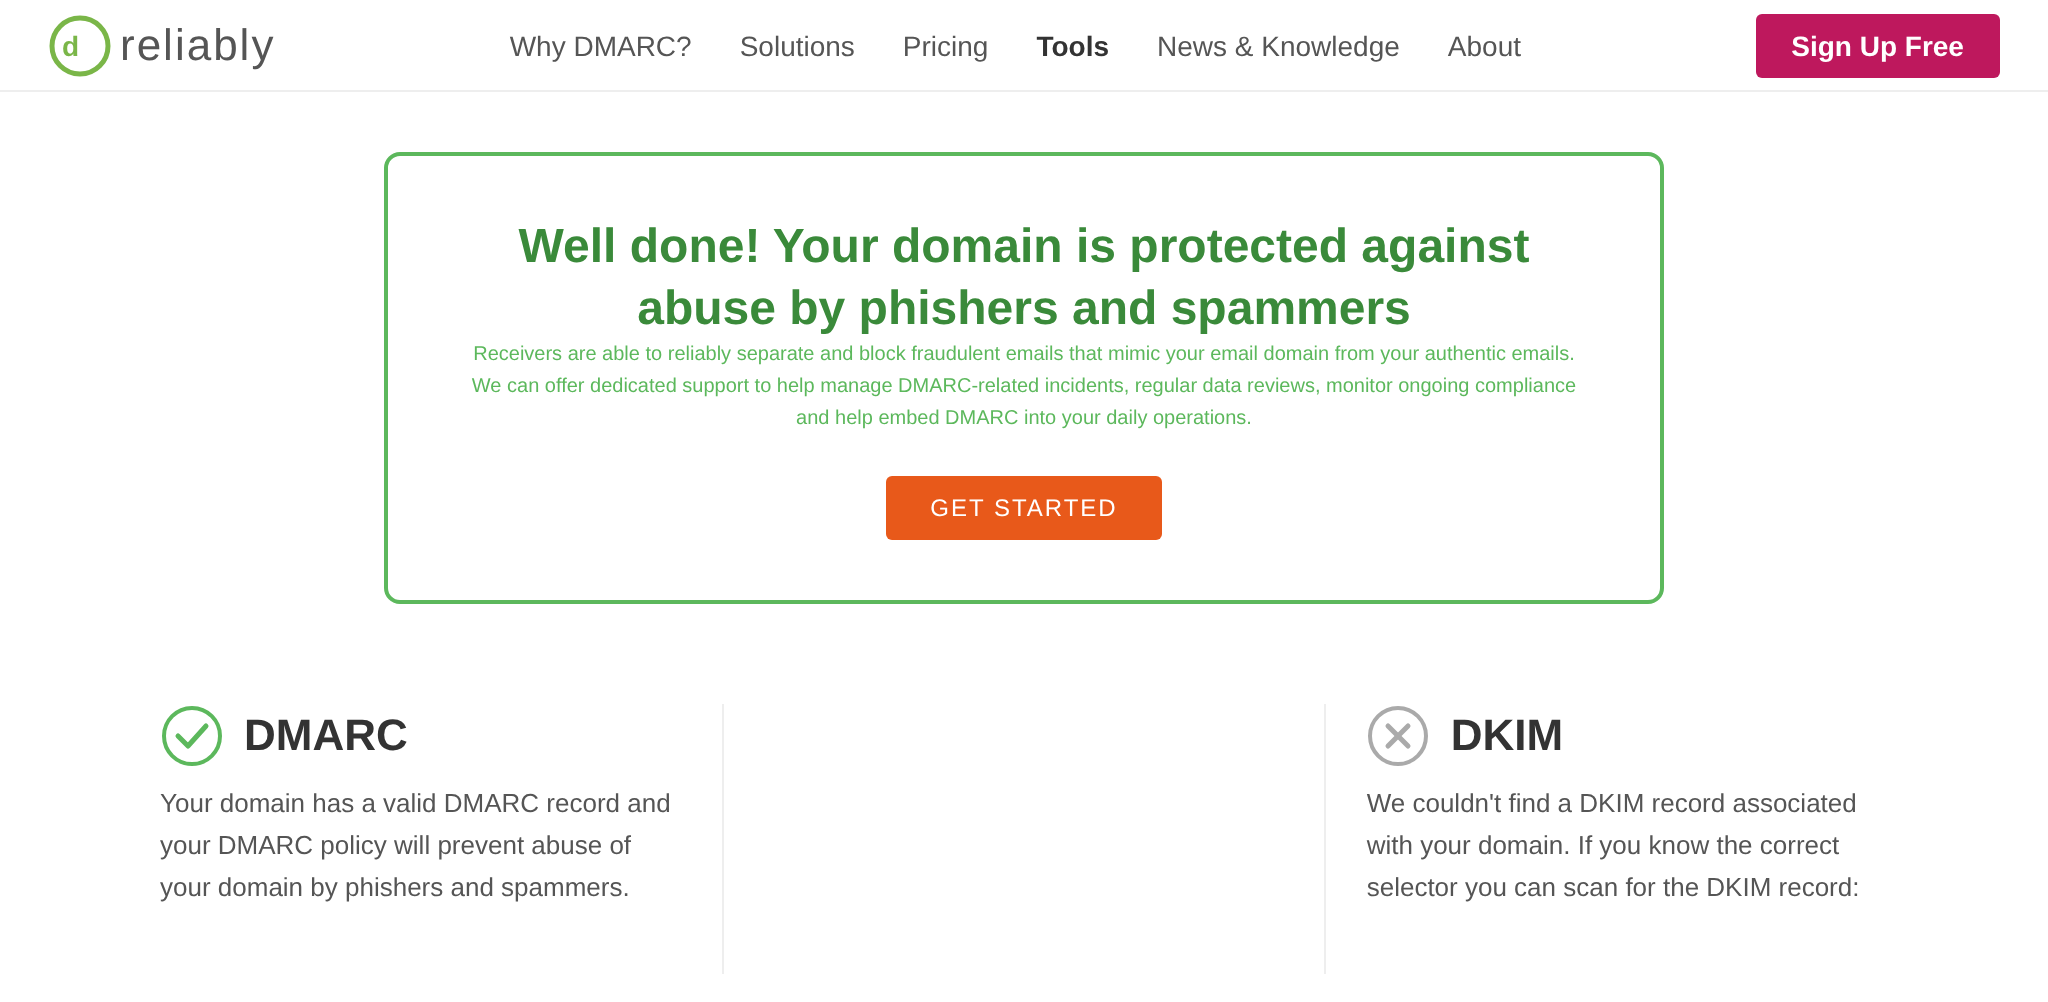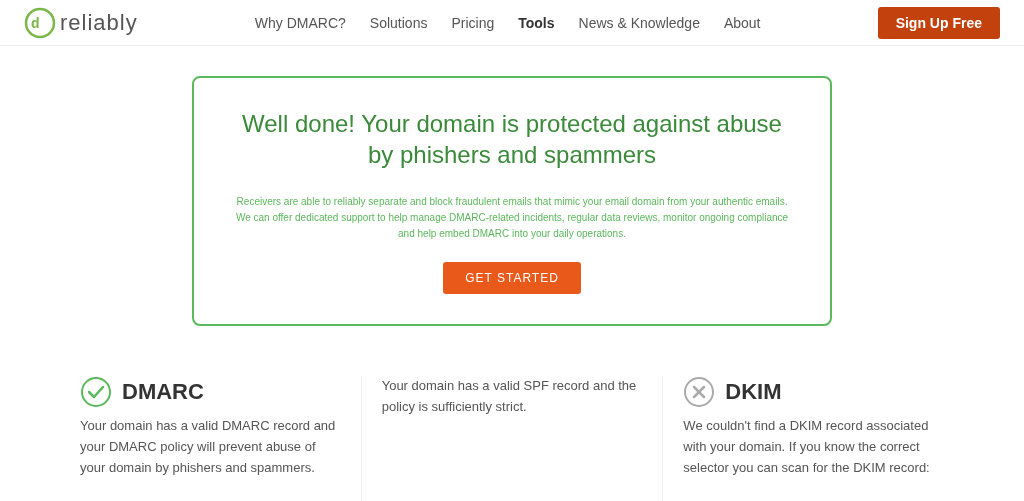--- a/index.html
+++ b/index.html
@@ -38,21 +38,21 @@
     .nav a {
       text-decoration: none;
       color: #555;
       font-size: 14px;
     }
     .nav a.active {
       color: #333;
       font-weight: bold;
     }
     .signup-btn {
-      background: #c2410c;
+      background: #be185d;
       color: #fff;
       border: none;
       padding: 8px 18px;
       font-size: 14px;
       font-weight: bold;
       cursor: pointer;
       border-radius: 3px;
     }
 
     
@@ -65,22 +65,22 @@
     .hero-box {
       border: 2px solid #5cb85c;
       border-radius: 8px;
       padding: 30px 40px;
       max-width: 640px;
       text-align: center;
     }
     .hero-title {
       color: #3a8a3a;
       font-size: 24px;
-      font-weight: normal;
-      margin-bottom: 24px;
+      font-weight: bold;
+      margin-bottom: 0;
       line-height: 1.3;
     }
     .hero-desc {
       color: #5cb85c;
       font-size: 10px;
       line-height: 1.6;
       margin-bottom: 20px;
     }
     .get-started-btn {
       background: #e8591a;
@@ -172,21 +172,20 @@
         <circle cx="16" cy="16" r="14" fill="none" stroke="#5cb85c" stroke-width="2"></circle>
         <polyline points="9,16 14,21 23,11" fill="none" stroke="#5cb85c" stroke-width="2.5" stroke-linecap="round" stroke-linejoin="round"></polyline>
       </svg>
       <span class="col-title">DMARC</span>
     </div>
     <p class="col-body">Your domain has a valid DMARC record and your DMARC policy will prevent abuse of your domain by phishers and spammers.</p>
 
   </div>
 
   <div class="col">
-    <p class="col-body">Your domain has a valid SPF record and the policy is sufficiently strict.</p>
 
   </div>
 
   <div class="col">
     <div class="col-header">
       <svg class="check-icon" viewBox="0 0 32 32" xmlns="http://www.w3.org/2000/svg">
         <circle cx="16" cy="16" r="14" fill="none" stroke="#aaa" stroke-width="2"></circle>
         <line x1="11" y1="11" x2="21" y2="21" stroke="#aaa" stroke-width="2.5" stroke-linecap="round"></line>
         <line x1="21" y1="11" x2="11" y2="21" stroke="#aaa" stroke-width="2.5" stroke-linecap="round"></line>
       </svg>

